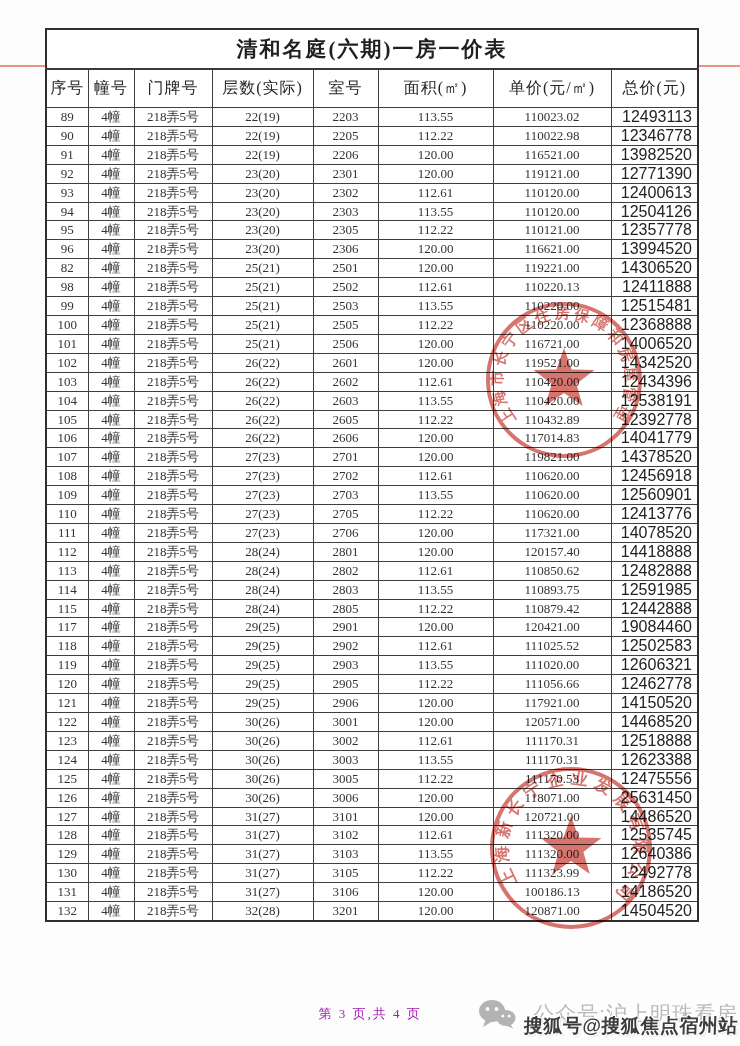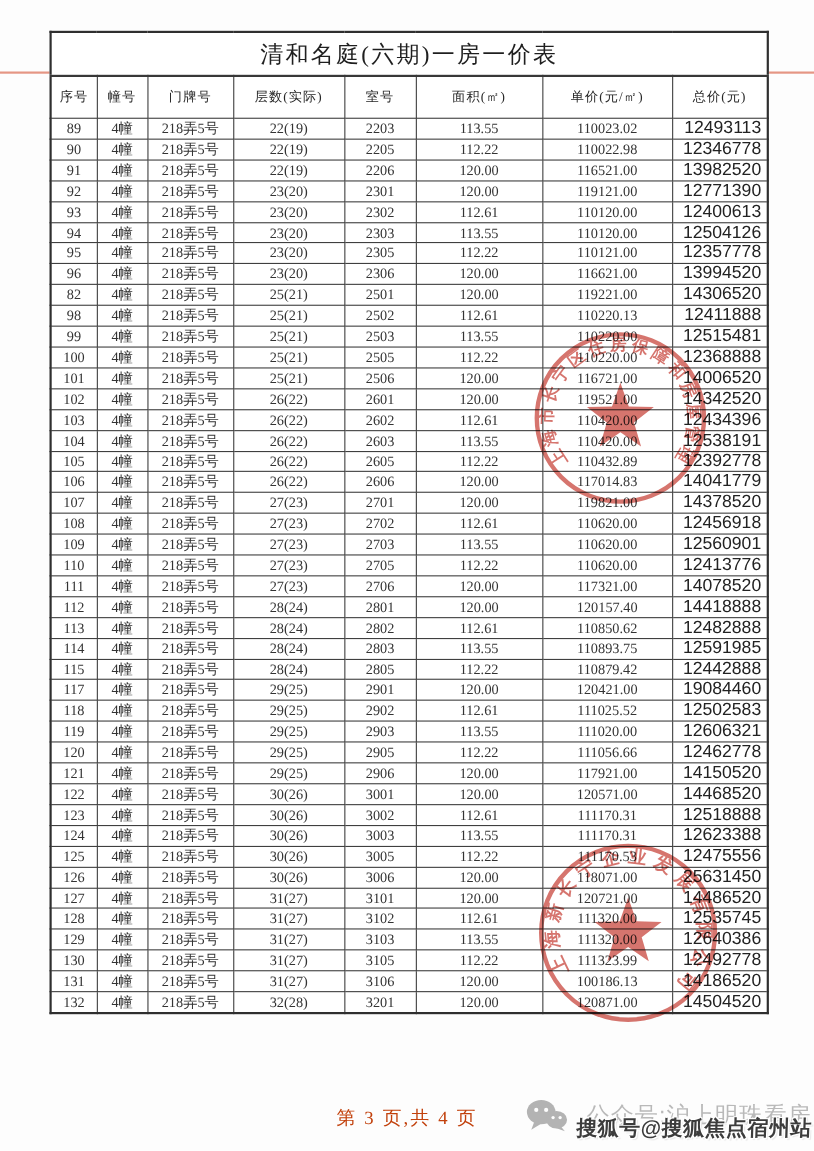--- a/index.html
+++ b/index.html
@@ -10,25 +10,25 @@
     color:#2e2e2e;
   }
   
   .red-rule{position:absolute;left:0;top:65px;width:740px;height:2px;background:#e0846f;opacity:.85;z-index:0;}
 
   .table-wrap{position:absolute;left:45px;top:28px;width:652px;z-index:1;}
   table.price{border-collapse:collapse;width:652px;background:#fff;table-layout:fixed;}
   table.price th,table.price td{border:1px solid #3f3f3f;}
   table.price{border:2px solid #2f2f2f;}
   tr.title-row th{
-    height:36px;font-size:21px;font-weight:normal;letter-spacing:2px;
+    height:36px;font-size:21px;font-weight:bold;letter-spacing:2px;
     border-bottom:2px solid #383838;color:#1f1f1f;
   }
   tr.header-row th{
-    height:35px;font-size:12px;font-weight:normal;color:#262626;
+    height:35px;font-size:16px;font-weight:normal;color:#262626;
     letter-spacing:1px;
   }
   tbody td{
     height:17.9px;line-height:17.9px;padding:0;text-align:center;
     font-size:13px;color:#333;white-space:nowrap;overflow:hidden;
   }
   tbody td:last-child{
     font-family:"Liberation Sans","DejaVu Sans",sans-serif;
     text-align:right;padding-right:5px;font-size:16px;color:#222;
   }
@@ -37,21 +37,21 @@
 
   
   .stamp{position:absolute;z-index:3;mix-blend-mode:multiply;opacity:.72;pointer-events:none;}
   .stamp-1{left:479px;top:295px;}
   .stamp-2{left:485px;top:762px;}
   .stamp text{font-family:"Liberation Serif","DejaVu Serif",serif;font-weight:bold;}
 
   
   .page-info{
     position:absolute;left:0;right:0;top:1005px;text-align:center;z-index:2;
-    font-size:17px;color:#c2410c;letter-spacing:2px;
+    font-size:13px;color:#a21caf;letter-spacing:2px;
     font-family:"Liberation Serif","DejaVu Serif",serif;
   }
   .wechat-mark{
     position:absolute;right:2px;top:999px;z-index:2;display:flex;align-items:center;gap:17px;
     color:#b9b9b9;font-size:21px;letter-spacing:1px;
     font-family:"Liberation Sans","DejaVu Sans",sans-serif;
   }
   .sohu-mark{
     position:absolute;right:2px;top:1013px;z-index:4;
     font-size:19px;font-weight:bold;color:#3c3c3c;letter-spacing:.5px;

